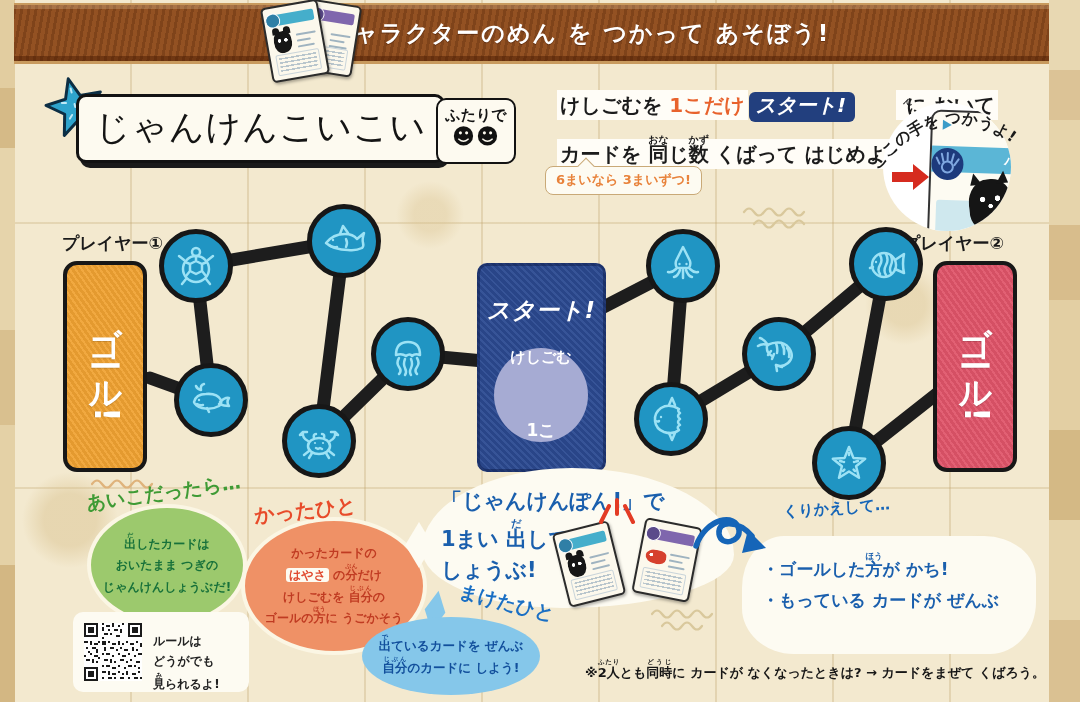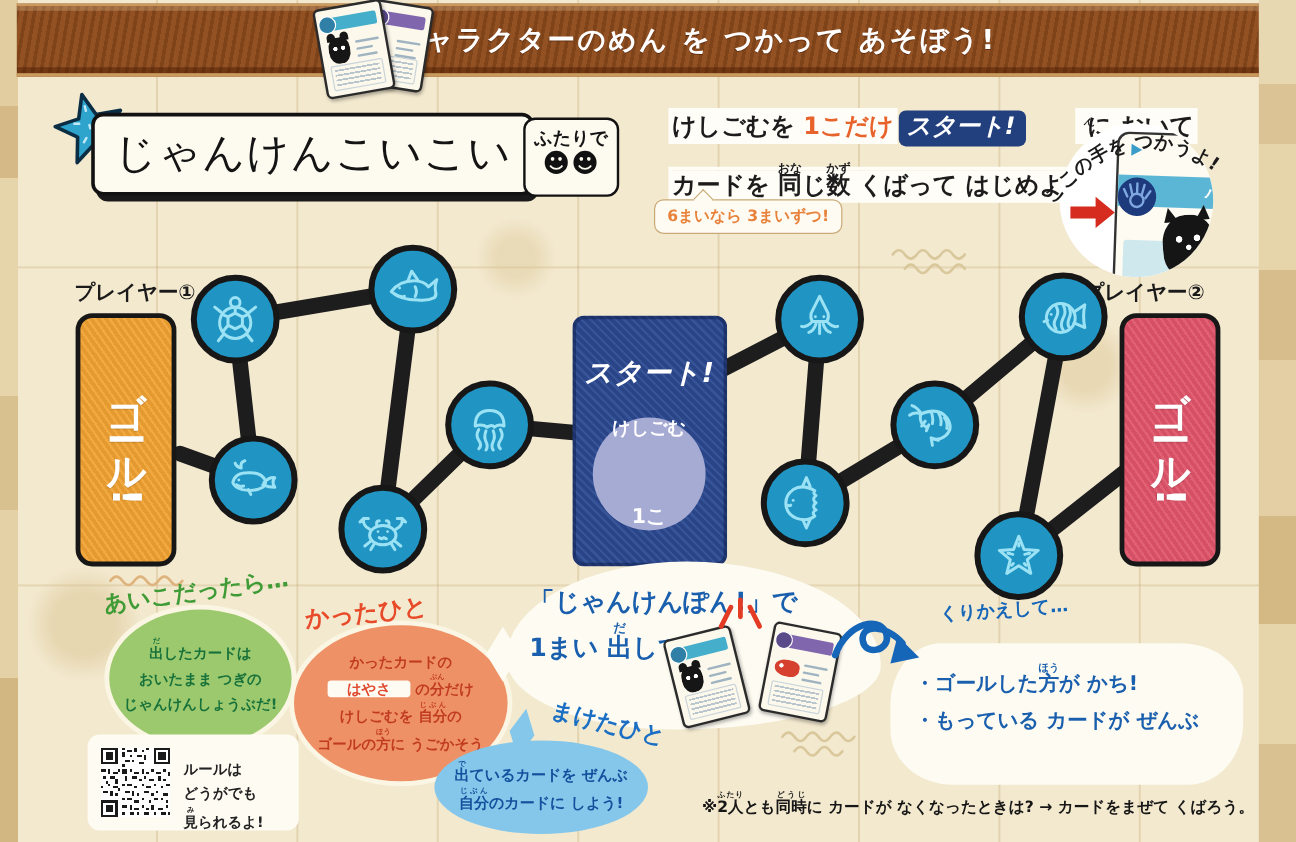--- a/index.html
+++ b/index.html
@@ -134,21 +134,21 @@
   
   .bubble-header { position:absolute; font-weight:bold; z-index:6; white-space:nowrap; }
   .ellipse { position:absolute; border-radius:50%; z-index:5; display:flex; flex-direction:column;
     align-items:center; justify-content:center; text-align:center; font-weight:bold; }
   .tie-header { left:86px; top:480px; font-size:19px; color:#3f9b35; transform:rotate(-8deg); }
   .tie-ellipse { left:87px; top:504px; width:152px; height:114px; background:#9cc96d;
     border:4px solid #fbf6e4; color:#17713a; font-size:12px; line-height:1.8; }
   .win-header { left:254px; top:497px; font-size:20px; color:#e84b2a; transform:rotate(-6deg); }
   .win-ellipse { left:241px; top:517px; width:178px; height:130px; background:#ef9166;
     border:4px solid #fbf6e4; color:#c03b22; font-size:12px; line-height:1.55; }
-  .hayasa { background:#fdfbf2; color:#e0492e; padding:0 16px; border-radius:3px; }
+  .hayasa { background:#fdfbf2; color:#e0492e; padding:0 3px; border-radius:3px; }
   .show-bubble { position:absolute; left:422px; top:468px; width:312px; height:140px; background:#fdfbf2;
     border-radius:48% 52% 55% 45% / 58% 62% 38% 42%; z-index:5; }
   .show-tail { position:absolute; left:406px; top:532px; width:26px; height:26px; background:#fdfbf2;
     transform:rotate(45deg) skew(14deg,14deg); z-index:5; }
   .show-text { position:absolute; left:441px; top:486px; z-index:6; color:#1a5fad; font-size:21px;
     font-weight:bold; line-height:1.5; white-space:nowrap; }
   .spark { position:absolute; left:595px; top:496px; z-index:7; }
   .loser-header { left:458px; top:590px; font-size:19px; color:#1a6fc4; transform:rotate(14deg); }
   .loser-ellipse { left:362px; top:617px; width:178px; height:78px; background:#85c7ea;
     color:#124f9c; font-size:12.5px; line-height:1.7; border-radius:50%; }
@@ -402,20 +402,21 @@
     <span><span class="hayasa">はやさ</span><span> の</span><ruby><span>分</span><rt>ぶん</rt></ruby><span>だけ</span></span>
     <span><span>けしごむを </span><ruby><span>自分</span><rt>じぶん</rt></ruby><span>の</span></span>
     <span><span>ゴールの</span><ruby><span>方</span><rt>ほう</rt></ruby><span>に うごかそう</span></span>
   </div>
 
   <div class="show-tail"></div>
   <div class="show-bubble"></div>
   <div class="show-text">
     <div>「じゃんけんぽん!」で</div>
     <div><span>1まい </span><ruby><span>出</span><rt>だ</rt></ruby><span>して</span></div>
+    <div>しょうぶ!</div>
   </div>
   <svg class="spark" width="44" height="30" viewBox="0 0 44 30">
     <g stroke="#e33b24" stroke-width="4" stroke-linecap="round">
       <line x1="6" y1="26" x2="14" y2="10"></line>
       <line x1="22" y1="4" x2="22" y2="18"></line>
       <line x1="38" y1="26" x2="30" y2="10"></line>
     </g>
   </svg>
   <div class="mcard" style="left:560px; top:526px; transform:rotate(-14deg); z-index:6;">
     <span class="mc-band band-teal"></span>

